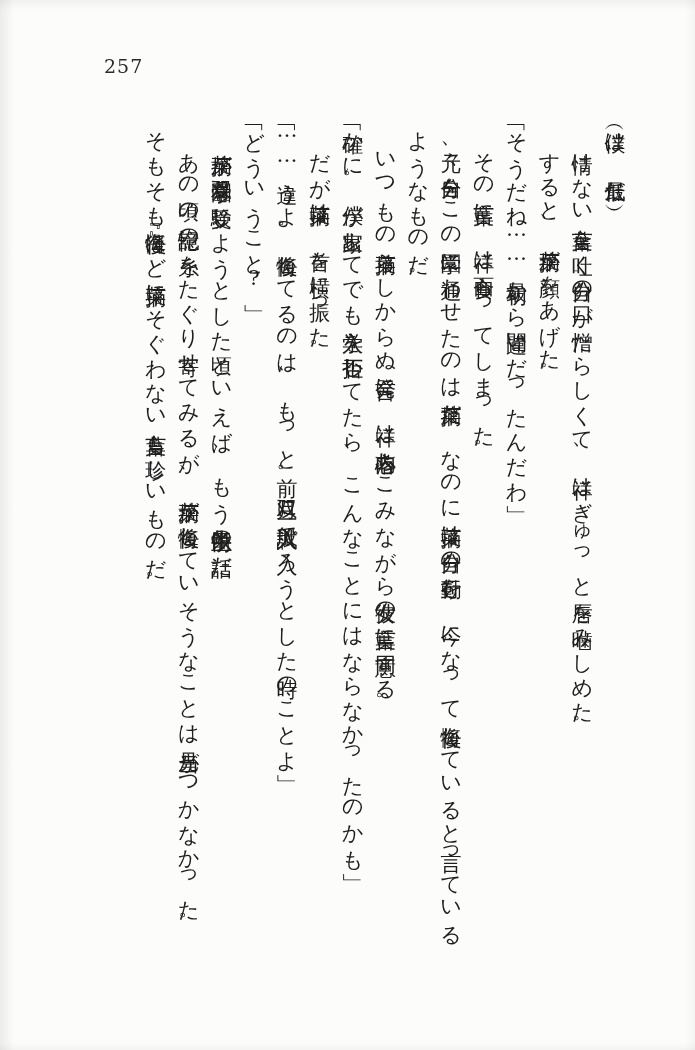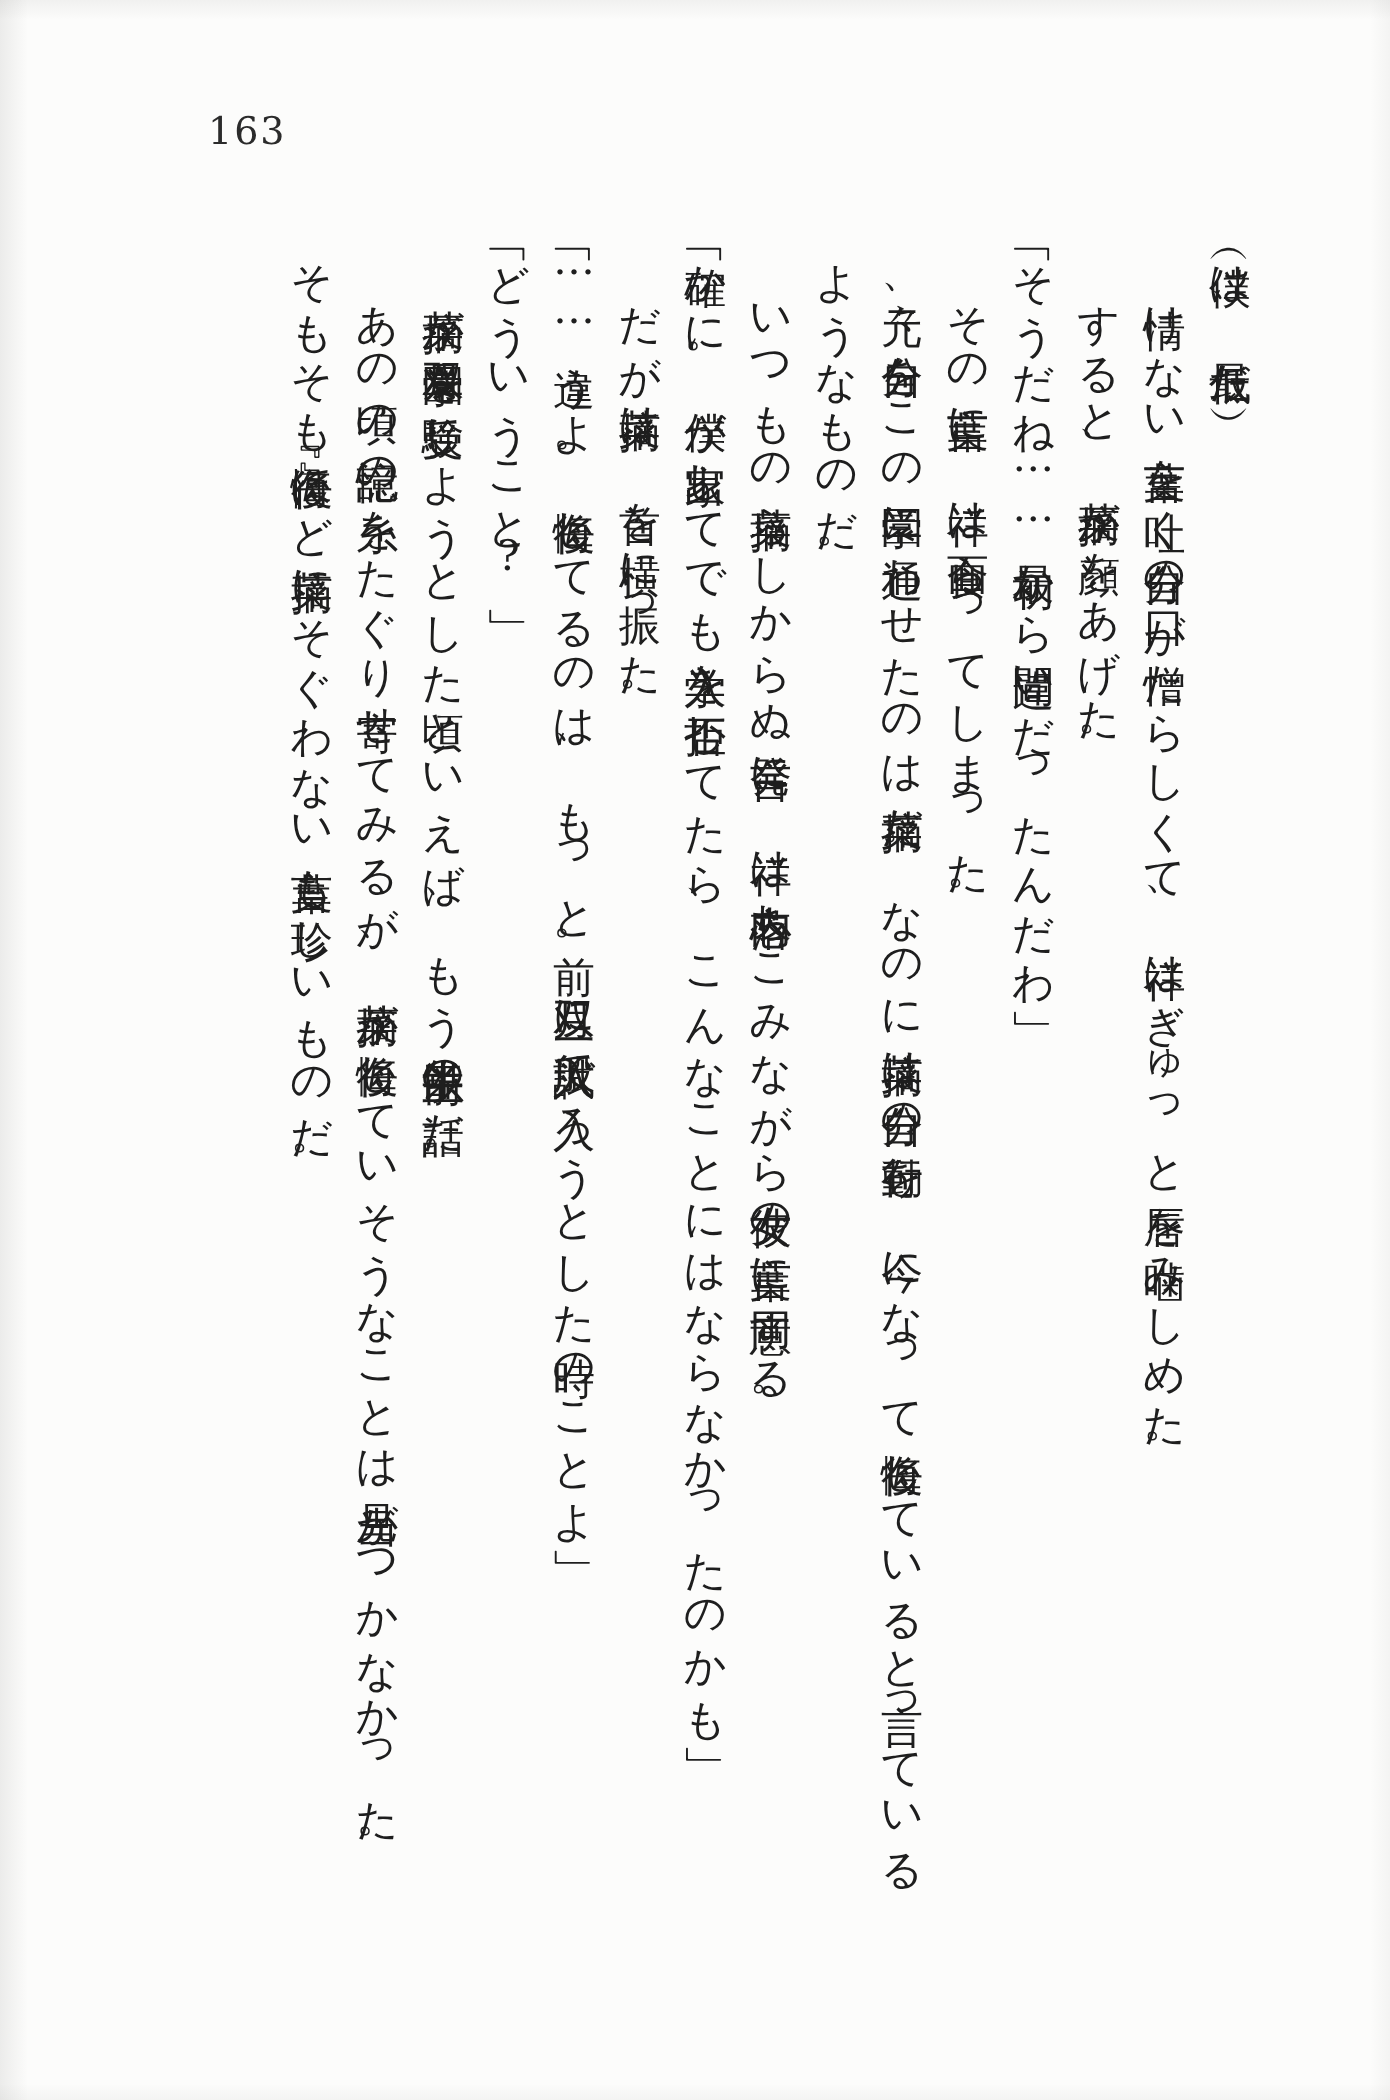--- a/index.html
+++ b/index.html
@@ -57,21 +57,21 @@
     padding: 0;
   }
   .para.indent {
     text-indent: 1em;
   }
 </style>
 </head>
 <body>
 
 <div class="page">
-  <div class="page-number">163</div>
+  <div class="page-number">257</div>
 
   <div class="text-block">
     <p class="para">（僕は、最低だ）</p>
     <p class="para indent">情けない言葉を吐く自分の口が憎たらしくて、祥はぎゅっと唇を噛みしめた。</p>
     <p class="para indent">すると、菜摘が顔をあげた。</p>
     <p class="para">「そうだね……最初から間違いだったんだわ」</p>
     <p class="para indent">その言葉に、祥は面食らってしまった。</p>
     <p class="para indent">元々、自分をこの学園に通わせたのは菜摘だ。なのに菜摘は自分の行動を、今になって後悔していると言っているようなものだ。</p>
     <p class="para indent">いつもの菜摘らしからぬ発言に、祥は内心落ちこみながら彼女の言葉に同意する。</p>
     <p class="para">「確かに。僕が家出してでも入学を拒否してたら、こんなことにはならなかったのかも」</p>

